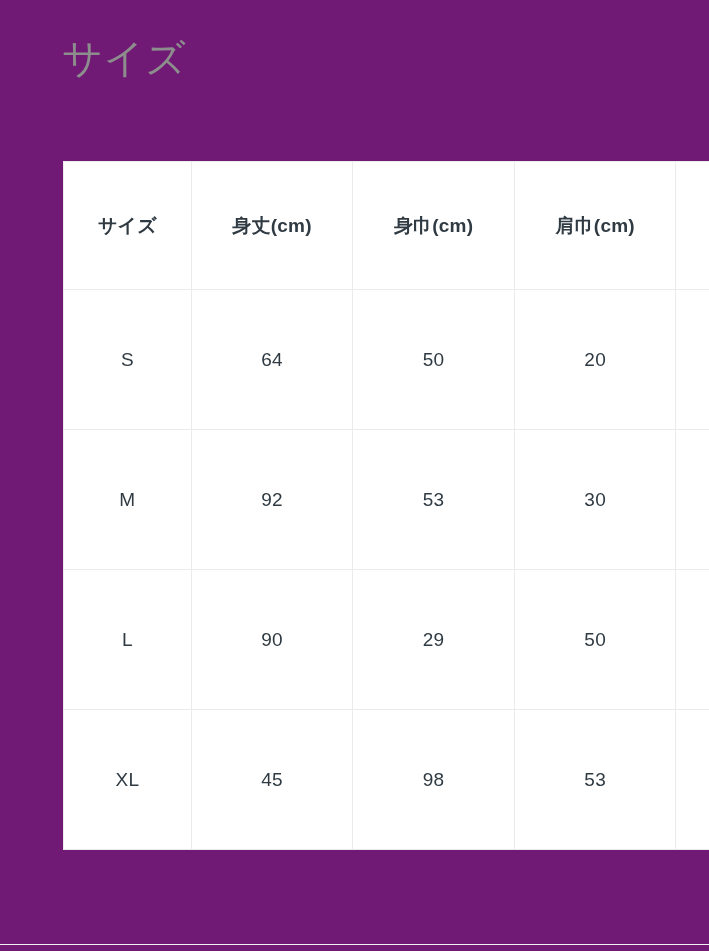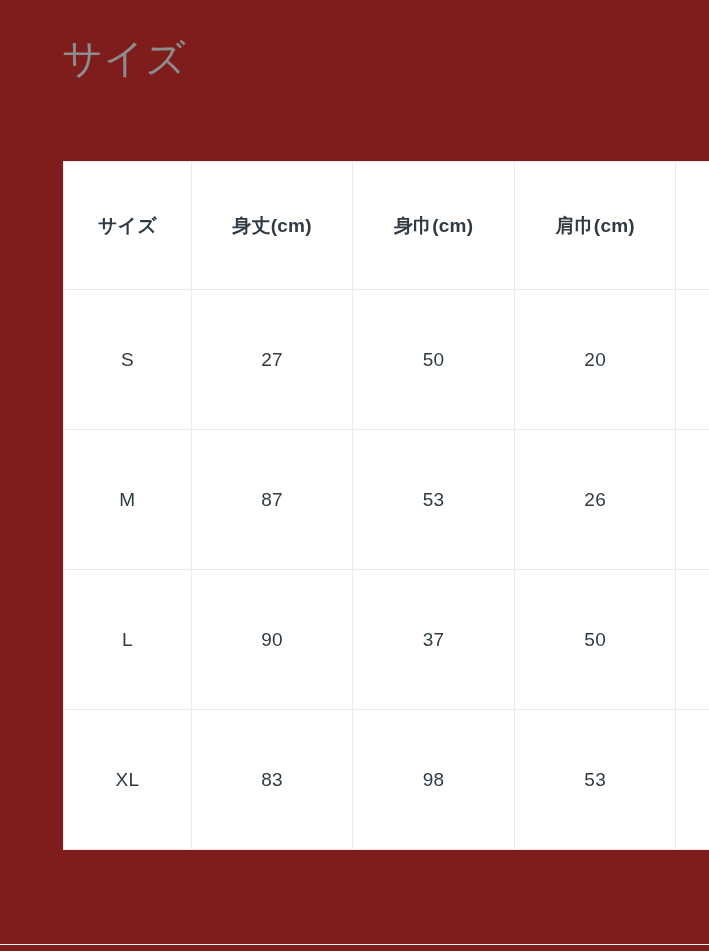--- a/index.html
+++ b/index.html
@@ -12,21 +12,21 @@
     height: 951px;
     position: relative;
     overflow: hidden;
     font-family: "Liberation Sans", "DejaVu Sans", sans-serif;
     -webkit-font-smoothing: antialiased;
   }
 
   .page {
     position: absolute;
     inset: 0;
-    background: #7f1d1d;
+    background: #701a75;
     overflow: hidden;
     padding-left: 20px;
   }
 
   
   .section-title {
     position: absolute;
     left: 62px;
     top: 31px;
     font-size: 40px;
@@ -112,42 +112,42 @@
           <th>サイズ</th>
           <th>身丈(cm)</th>
           <th>身巾(cm)</th>
           <th>肩巾(cm)</th>
           <th>袖丈(cm)</th>
         </tr>
       </thead>
       <tbody>
         <tr>
           <td>S</td>
-          <td>27</td>
+          <td>64</td>
           <td>50</td>
           <td>20</td>
           <td>59</td>
         </tr>
         <tr>
           <td>M</td>
-          <td>87</td>
+          <td>92</td>
           <td>53</td>
-          <td>26</td>
+          <td>30</td>
           <td>62</td>
         </tr>
         <tr>
           <td>L</td>
           <td>90</td>
-          <td>37</td>
+          <td>29</td>
           <td>50</td>
           <td>63</td>
         </tr>
         <tr>
           <td>XL</td>
-          <td>83</td>
+          <td>45</td>
           <td>98</td>
           <td>53</td>
           <td>63</td>
         </tr>
       </tbody>
     </table>
   </div>
 
   <div class="bottom-rule"></div>
 

